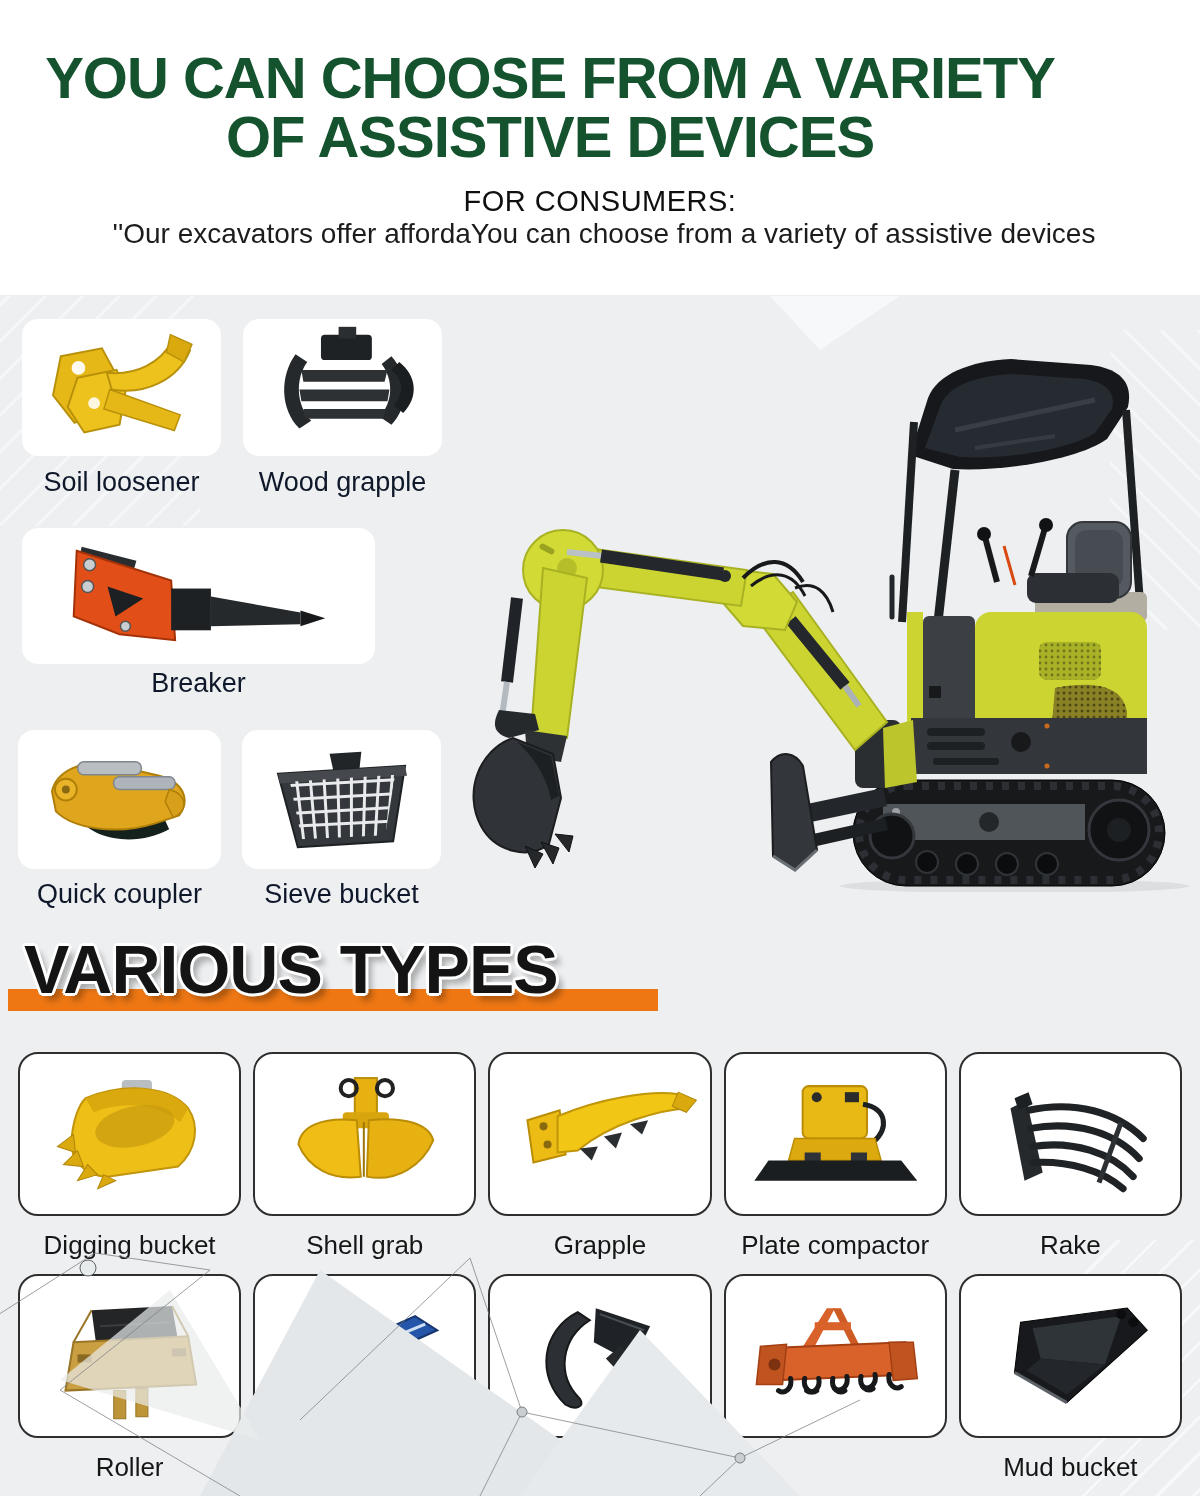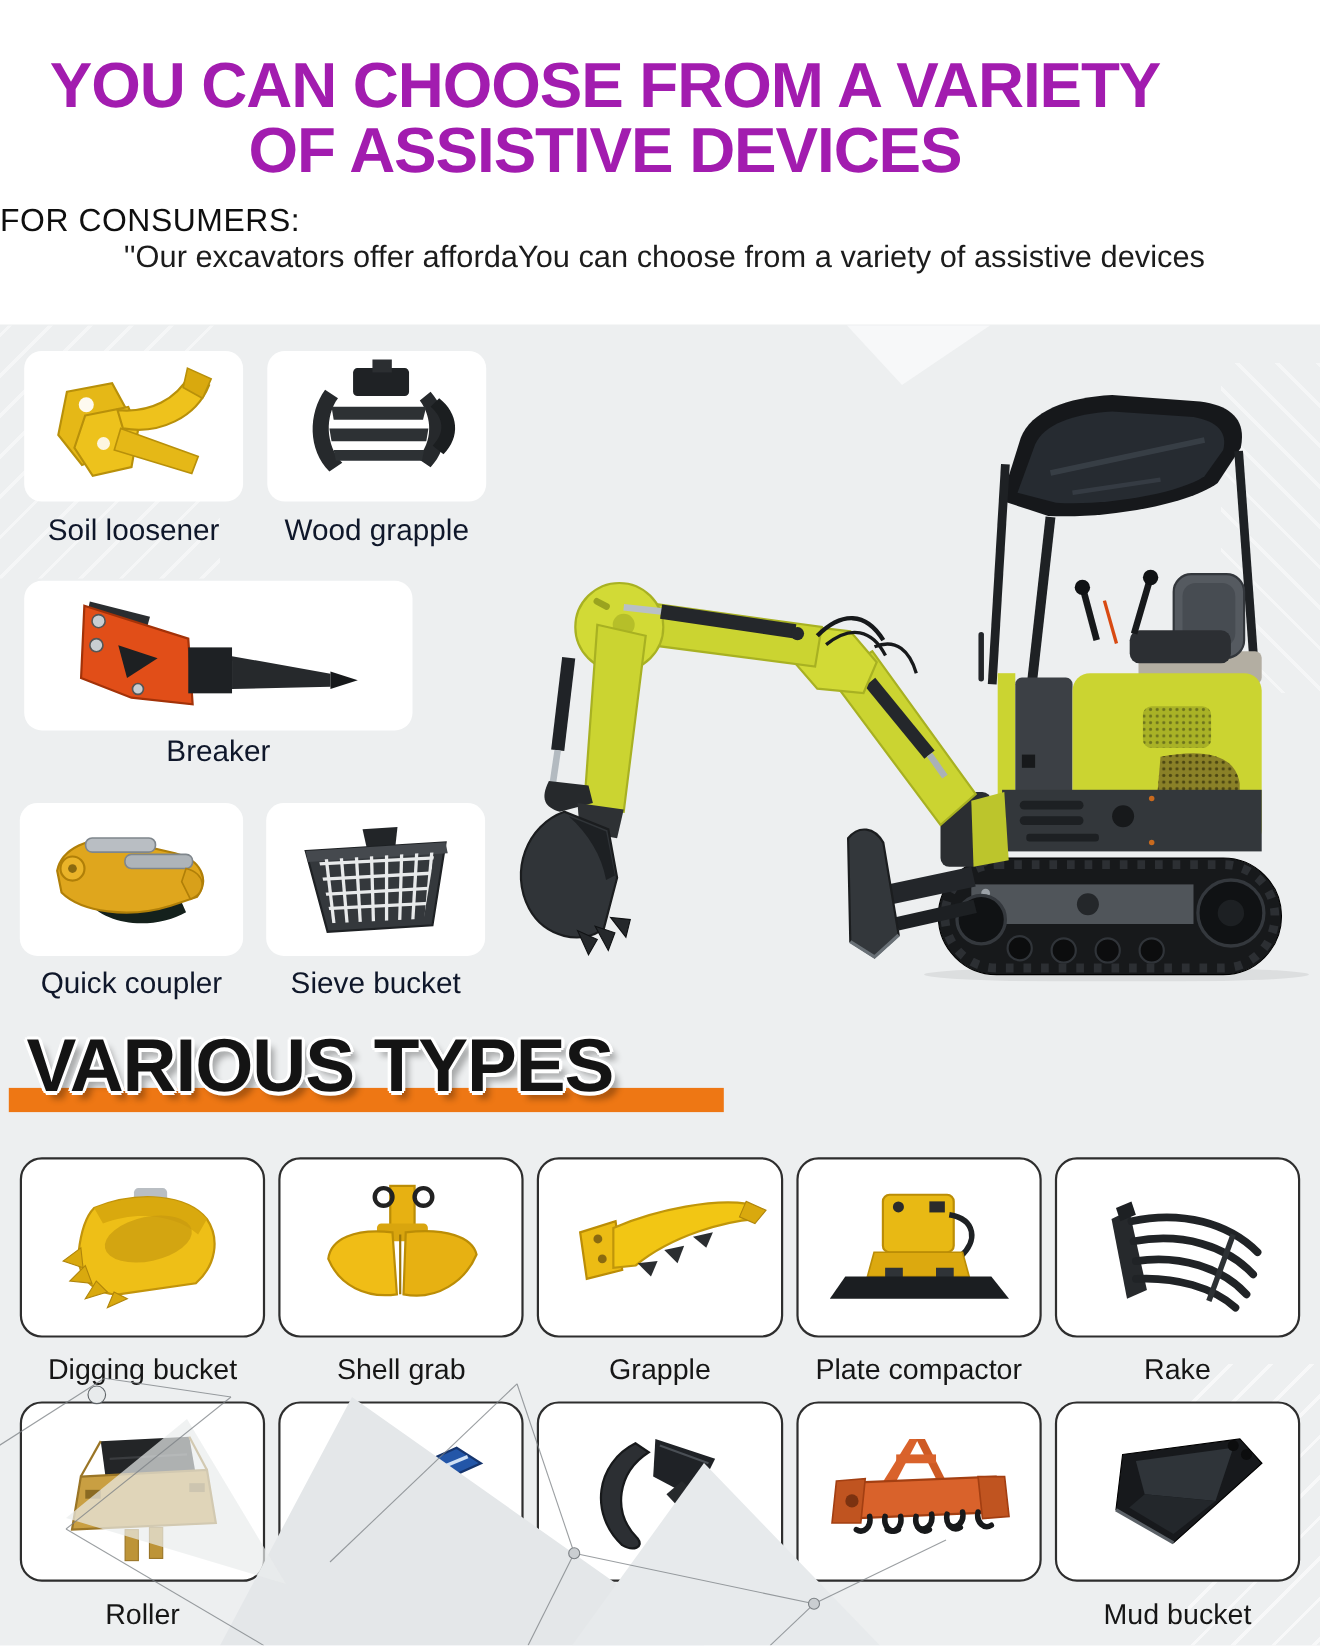--- a/index.html
+++ b/index.html
@@ -3,22 +3,22 @@
 <meta charset="utf-8">
 <style>
   html,body{margin:0;padding:0;}
   body{width:1200px;height:1496px;position:relative;overflow:hidden;
        font-family:"Liberation Sans","DejaVu Sans",sans-serif;background:#fff;}
   .page{position:absolute;inset:0;width:1200px;height:1496px;background:#fff;}
   .gray-band{position:absolute;left:0;top:295px;width:1200px;height:1201px;background:#edeff0;}
 
   
   .hero-title{position:absolute;left:0;top:48px;width:1100px;text-align:center;
-      font-size:58px;line-height:59px;font-weight:700;letter-spacing:-1px;color:#a21caf;}
-  .audience{position:absolute;left:0;top:185px;width:1200px;text-align:left;
+      font-size:58px;line-height:59px;font-weight:700;letter-spacing:-1px;color:#14532d;}
+  .audience{position:absolute;left:0;top:185px;width:1200px;text-align:center;
       font-size:29px;color:#0f0f0f;letter-spacing:.5px;}
   .tagline{position:absolute;left:4px;top:218px;width:1200px;text-align:center;
       font-size:28px;color:#1c1c1c;}
 
   
   .stripes{position:absolute;opacity:.5;pointer-events:none;
       background:repeating-linear-gradient(135deg,rgba(255,255,255,.9) 0 3px,rgba(255,255,255,0) 3px 26px);}
   .s1{left:-30px;top:296px;width:230px;height:230px;}
   .s2{left:1110px;top:330px;width:90px;height:300px;transform:scaleX(-1);}
   .s3{left:1080px;top:1240px;width:120px;height:256px;opacity:.65;}

